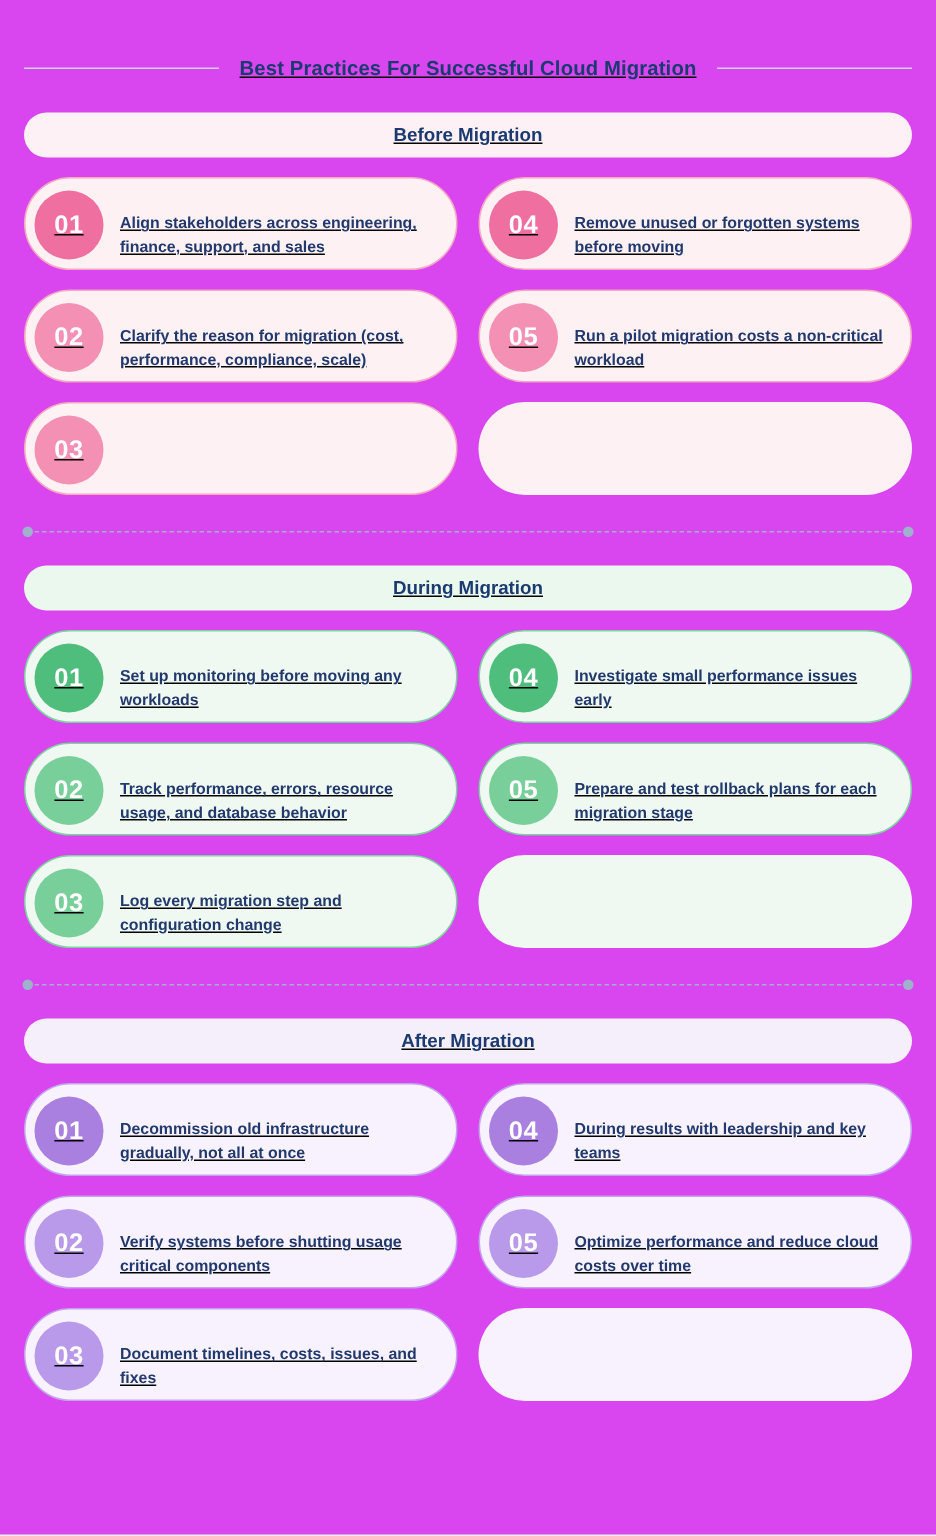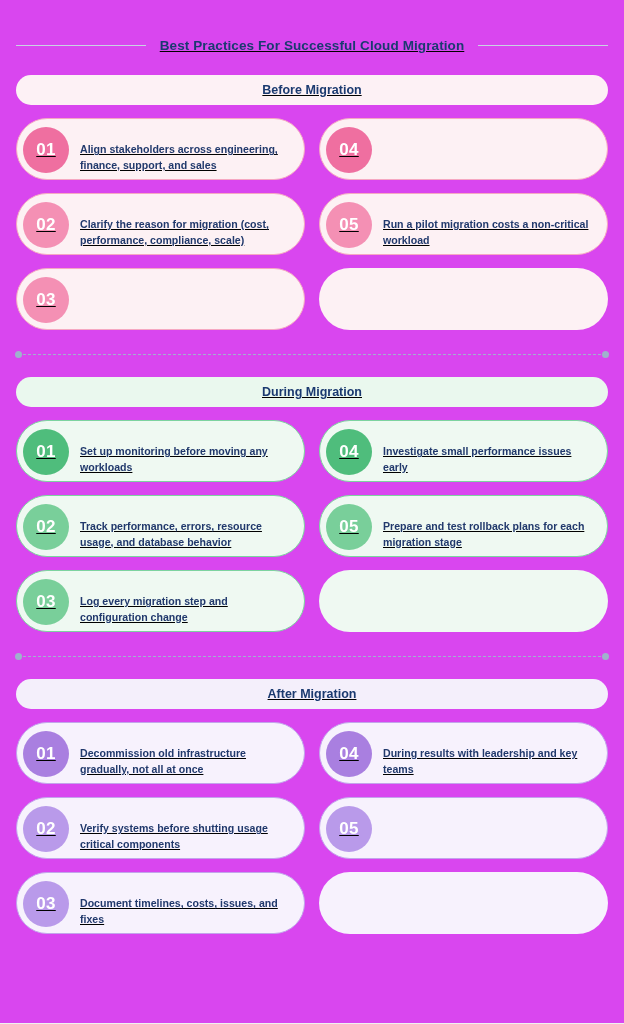--- a/index.html
+++ b/index.html
@@ -160,20 +160,21 @@
   <div id="sections-host">
       <div class="section theme-pink">
         <div class="section-header">Before Migration</div>
         <div class="grid">
           <div class="card">
             <div class="badge tone-strong">01</div>
             <div class="card-text">Align stakeholders across engineering, finance, support, and sales</div>
           </div>
           <div class="card">
             <div class="badge tone-strong">04</div>
+            <div class="card-text">Remove unused or forgotten systems before moving</div>
           </div>
           <div class="card">
             <div class="badge tone-soft">02</div>
             <div class="card-text">Clarify the reason for migration (cost, performance, compliance, scale)</div>
           </div>
           <div class="card">
             <div class="badge tone-soft">05</div>
             <div class="card-text">Run a pilot migration costs a non-critical workload</div>
           </div>
           <div class="card">
@@ -226,20 +227,21 @@
           <div class="card">
             <div class="badge tone-strong">04</div>
             <div class="card-text">During results with leadership and key teams</div>
           </div>
           <div class="card">
             <div class="badge tone-soft">02</div>
             <div class="card-text">Verify systems before shutting usage critical components</div>
           </div>
           <div class="card">
             <div class="badge tone-soft">05</div>
+            <div class="card-text">Optimize performance and reduce cloud costs over time</div>
           </div>
           <div class="card">
             <div class="badge tone-soft">03</div>
             <div class="card-text">Document timelines, costs, issues, and fixes</div>
           </div>
           <div class="card empty"></div>
         </div>
       </div>
     </div>
 

